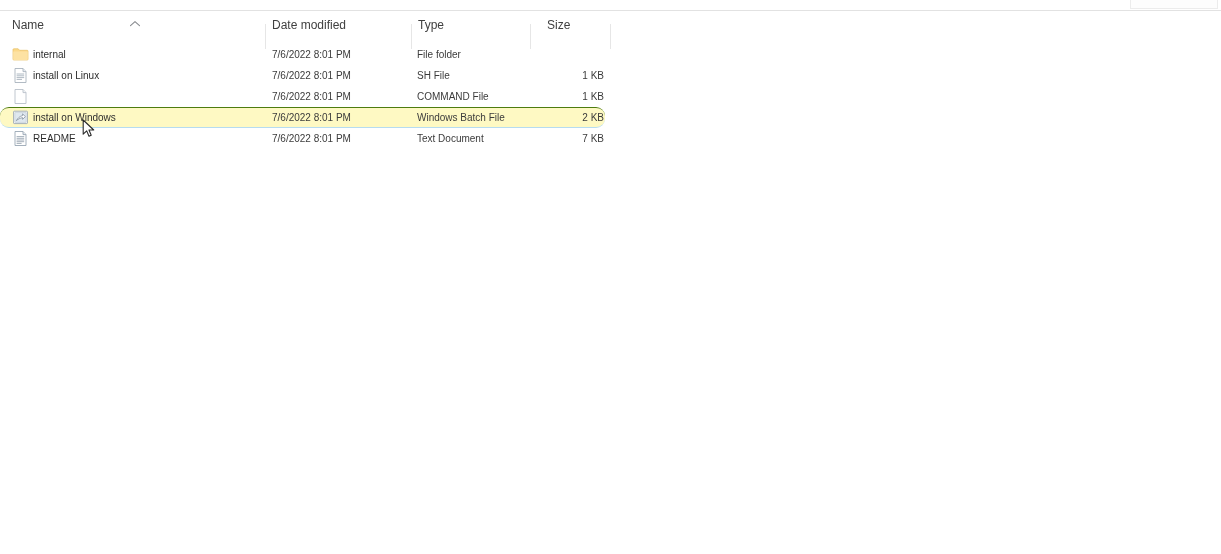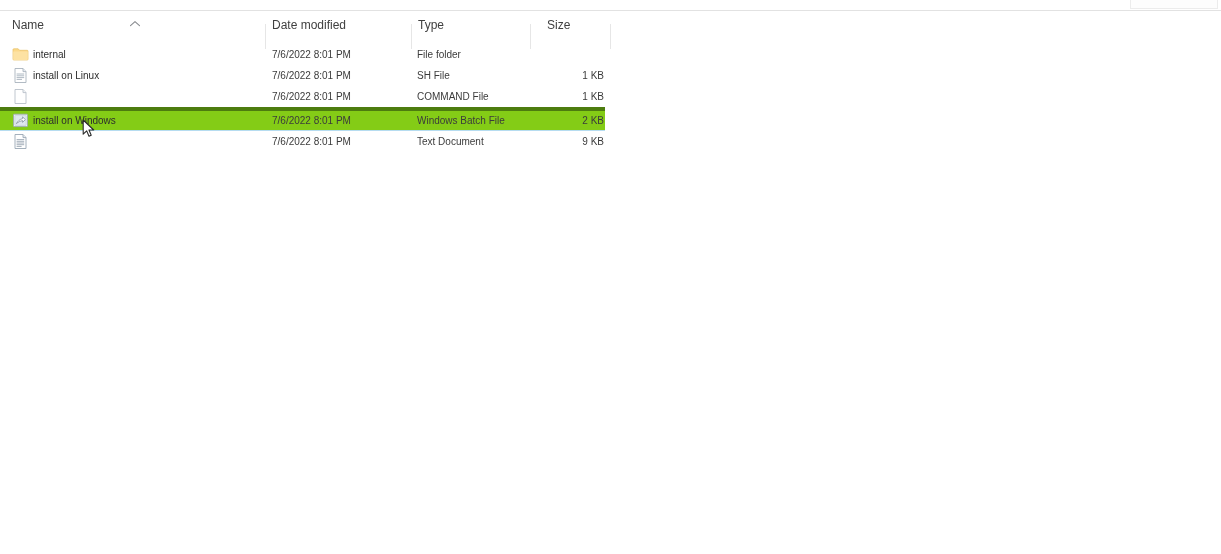--- a/index.html
+++ b/index.html
@@ -109,24 +109,25 @@
     top: 44px;
     width: 1221px;
   }
   .row {
     position: relative;
     height: 21px;
     width: 605px;
     cursor: default;
   }
   .row.selected {
-    background: #84cc16;
-    border-top: 4px solid #4d7c0f;
+    background: #fef9c3;
+    border-top: 1px solid #4d7c0f;
     border-bottom: 1px solid #b6dcf0;
     height: 19px;
+    border-radius: 9px;
   }
 
   .cell {
     position: absolute;
     top: 0;
     height: 21px;
     line-height: 21px;
     font-size: 10px;
     color: #2d2d2d;
     white-space: nowrap;
@@ -266,23 +267,24 @@
           <path d="M11 1.5 V4.6 H14" fill="#e6ebef" stroke="#9aa7b4" stroke-width="0.9"></path>
           <g stroke="#8d9aa8" stroke-width="0.8">
             <line x1="4.6" y1="6.6" x2="12.2" y2="6.6"></line>
             <line x1="4.6" y1="8.3" x2="12.2" y2="8.3"></line>
             <line x1="4.6" y1="10.0" x2="12.2" y2="10.0"></line>
             <line x1="4.6" y1="11.7" x2="12.2" y2="11.7"></line>
             <line x1="4.6" y1="13.4" x2="9.6" y2="13.4"></line>
           </g>
         </svg>
       </span>
+      <span class="cell cell-name">README</span>
       <span class="cell cell-date">7/6/2022 8:01 PM</span>
       <span class="cell cell-type">Text Document</span>
-      <span class="cell cell-size">9 KB</span>
+      <span class="cell cell-size">7 KB</span>
     </div>
 
   </div>
 
   <div class="cursor">
     <svg width="14" height="20" viewBox="0 0 14 20" aria-hidden="true">
       <path d="M1.2 1.0 L1.2 15.2 L4.7 11.9 L7.0 17.3 L9.2 16.3 L7.0 11.0 L11.7 11.0 Z" fill="#ffffff" stroke="#2a2a2a" stroke-width="1.1" stroke-linejoin="round"></path>
     </svg>
   </div>
 

